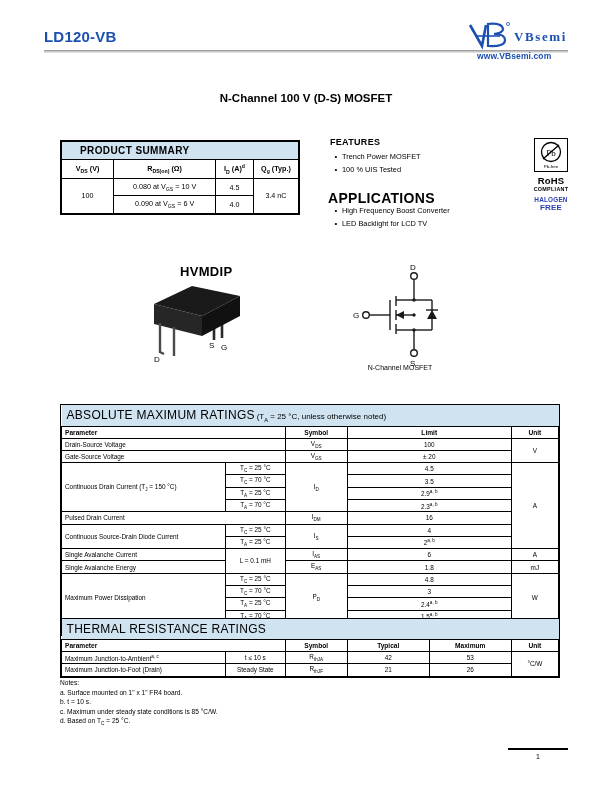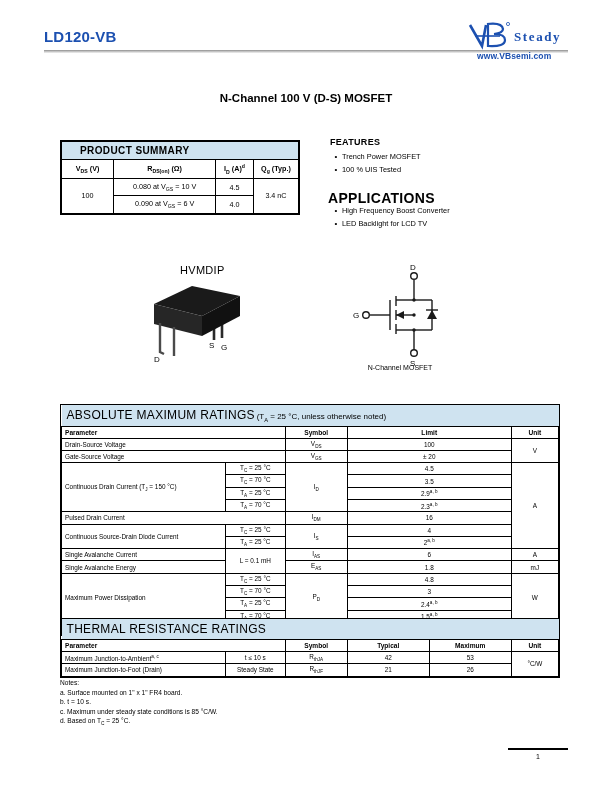--- a/index.html
+++ b/index.html
@@ -106,21 +106,21 @@
     font-size: 6.4px; font-weight: bold; color: #2a3fb0;
     margin-top: 4px; letter-spacing: 0.2px;
   }
   .free {
     font-size: 8px; font-weight: bold; color: #2a3fb0; letter-spacing: 0.2px;
   }
 
   
   .pkg-label {
     position: absolute; left: 160px; top: 264px;
-    font-size: 11px; font-weight: normal; letter-spacing: 0.3px; padding-left: 20px;
+    font-size: 13px; font-weight: bold; letter-spacing: 0.3px; padding-left: 20px;
   }
   .pkg-art { position: absolute; left: 140px; top: 274px; }
   .sym-art { position: absolute; left: 352px; top: 262px; }
   .sym-caption {
     position: absolute; left: 330px; top: 364px; width: 140px;
     text-align: center; font-size: 7px;
   }
 
   
   .spec {
@@ -167,21 +167,21 @@
   <div class="hdr-part">LD120-VB</div>
   <div class="hdr-rule"></div>
 
   <div class="logo-wrap">
     <svg class="logo-mark" width="46" height="30" viewBox="0 0 46 30">
       <path d="M4 5 L16 26 L20 5" fill="none" stroke="#1c50b0" stroke-width="2.6"></path>
       <path d="M21 4 Q36 2 37 9 Q37 13 28 14 Q39 14 39 20 Q39 27 22 26 L22 4 Z" fill="none" stroke="#1c50b0" stroke-width="2.2"></path>
       <path d="M9 16 L34 16" fill="none" stroke="#1c50b0" stroke-width="1.6"></path>
       <circle cx="42" cy="4" r="1.6" fill="none" stroke="#1c50b0" stroke-width="0.8"></circle>
     </svg>
-    <div class="logo-name">Steady</div>
+    <div class="logo-name">VBsemi</div>
   </div>
   <div class="logo-url">www.VBsemi.com</div>
 
   <div class="title2">N-Channel 100 V (D-S) MOSFET</div>
 
   <div class="ps">
     <table>
       <tbody>
           <tr class="ps-band">
         <td colspan="4">PRODUCT SUMMARY</td>
@@ -223,20 +223,34 @@
     <div class="bullet-row">
       <span class="bullet-dot">•</span>
       <span>High Frequency Boost Converter</span>
     </div>
     <div class="bullet-row">
       <span class="bullet-dot">•</span>
       <span>LED Backlight for LCD TV</span>
     </div>
   </div>
 
+  <div class="badges">
+    <div class="pbfree-box">
+      <svg width="32" height="32" viewBox="0 0 32 32">
+        <circle cx="16" cy="13" r="9.5" fill="none" stroke="#000" stroke-width="1.3"></circle>
+        <text x="16" y="17" font-size="9" font-family="Liberation Serif, serif" text-anchor="middle" fill="#000">Pb</text>
+        <line x1="8" y1="20" x2="24" y2="6" stroke="#000" stroke-width="1.3"></line>
+        <text x="16" y="29" font-size="4.4" font-family="Liberation Sans, sans-serif" text-anchor="middle" fill="#000">Pb-free</text>
+      </svg>
+    </div>
+    <div class="rohs">RoHS</div>
+    <div class="compliant">COMPLIANT</div>
+    <div class="halogen">HALOGEN</div>
+    <div class="free">FREE</div>
+  </div>
 
   <div class="pkg-label">HVMDIP</div>
   <svg class="pkg-art" width="120" height="90" viewBox="0 0 120 90">
 
     <path d="M74 44 L74 66 M82 42 L82 64" stroke="#2a2a2a" stroke-width="2.6" fill="none"></path>
 
     <polygon points="14,30 52,12 100,22 62,42" fill="#1a1a1a"></polygon>
 
     <polygon points="14,30 62,42 62,62 14,50" fill="#262626"></polygon>
 

